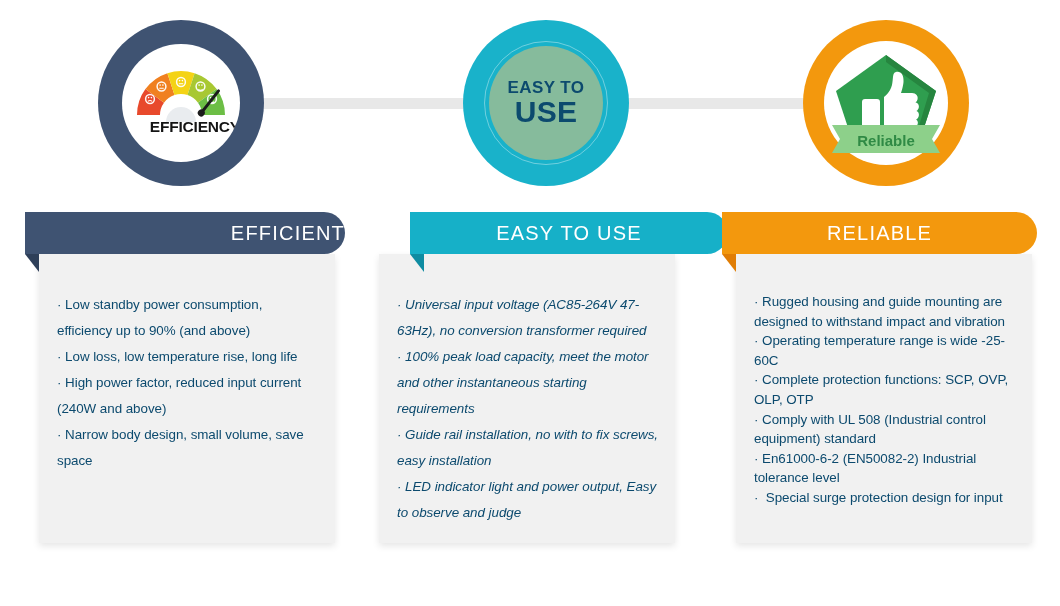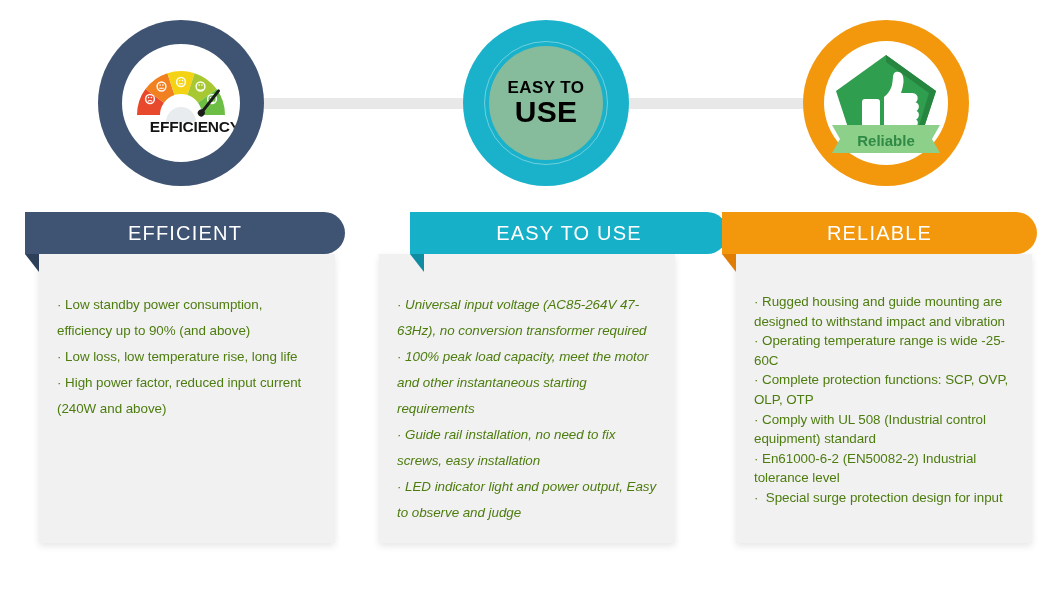--- a/index.html
+++ b/index.html
@@ -87,21 +87,21 @@
     border-radius: 50%;
     border: 1px solid rgba(255,255,255,.38);
     display: flex; align-items: center; justify-content: center;
   }
   .etu-inner {
     width: 114px; height: 114px;
     border-radius: 50%;
     background: #86bb9c;
     display: flex; flex-direction: column;
     align-items: center; justify-content: center;
-    color: #000000;
+    color: #0c4a6e;
   }
   .etu-top {
     font-size: 17px; font-weight: bold;
     letter-spacing: .4px; line-height: 1;
   }
   .etu-bot {
     font-size: 30px; font-weight: bold;
     letter-spacing: .2px; line-height: 1.05;
   }
 
@@ -129,40 +129,40 @@
     letter-spacing: 1.2px;
     white-space: nowrap;
   }
   .hdr .tail {
     position: absolute;
     left: 0; top: 42px;
     width: 0; height: 0;
     border-left: 14px solid transparent;
     border-top: 18px solid currentColor;
   }
-  #hdr-1 { left: 25px;  width: 320px; background: #3f5372; color: #2e3f59; }
+  #hdr-1 { left: 25px;  width: 320px; background: #3f5372; color: #2e3f59; justify-content: flex-end; }
   #hdr-2 { left: 410px; width: 318px; background: #16b0c8; color: #0f8ca2; }
   #hdr-3 { left: 722px; width: 315px; background: #f3980d; color: #e07d05; }
 
   
   .panel {
     position: absolute;
     top: 254px;
     background: #f1f1f1;
     box-shadow: 0 3px 7px rgba(0,0,0,.10);
     z-index: 2;
     padding: 38px 16px 16px 18px;
   }
   #panel-1 { left: 39px;  width: 296px; height: 289px; }
   #panel-2 { left: 379px; width: 296px; height: 289px; font-style: italic; }
   #panel-3 { left: 736px; width: 296px; height: 289px; }
 
   .blist { list-style: none; }
   .bullet {
-    color: #4d7c0f;
+    color: #0c4a6e;
     font-size: 13.4px;
     line-height: 26px;
     letter-spacing: -0.05px;
   }
   .bullet:before { content: "\00b7\00a0"; }
   #panel-3 .bullet { line-height: 19.6px; }
 </style>
 </head>
 <body>
 
@@ -248,28 +248,29 @@
   <div class="hdr" id="hdr-3">
     <span class="hdr-txt">RELIABLE</span>
     <span class="tail"></span>
   </div>
 
   <div class="panel" id="panel-1">
     <ul class="blist">
       <li class="bullet">Low standby power consumption, efficiency up to 90% (and above)</li>
       <li class="bullet">Low loss, low temperature rise, long life</li>
       <li class="bullet">High power factor, reduced input current (240W and above)</li>
+      <li class="bullet">Narrow body design, small volume, save space</li>
     </ul>
   </div>
 
   <div class="panel" id="panel-2">
     <ul class="blist">
       <li class="bullet">Universal input voltage (AC85-264V 47-63Hz), no conversion transformer required</li>
       <li class="bullet">100% peak load capacity, meet the motor and other instantaneous starting requirements</li>
-      <li class="bullet">Guide rail installation, no need to fix screws, easy installation</li>
+      <li class="bullet">Guide rail installation, no with to fix screws, easy installation</li>
       <li class="bullet">LED indicator light and power output, Easy to observe and judge</li>
     </ul>
   </div>
 
   <div class="panel" id="panel-3">
     <ul class="blist">
       <li class="bullet">Rugged housing and guide mounting are designed to withstand impact and vibration</li>
       <li class="bullet">Operating temperature range is wide -25-60C</li>
       <li class="bullet">Complete protection functions: SCP, OVP, OLP, OTP</li>
       <li class="bullet">Comply with UL 508 (Industrial control equipment) standard</li>

